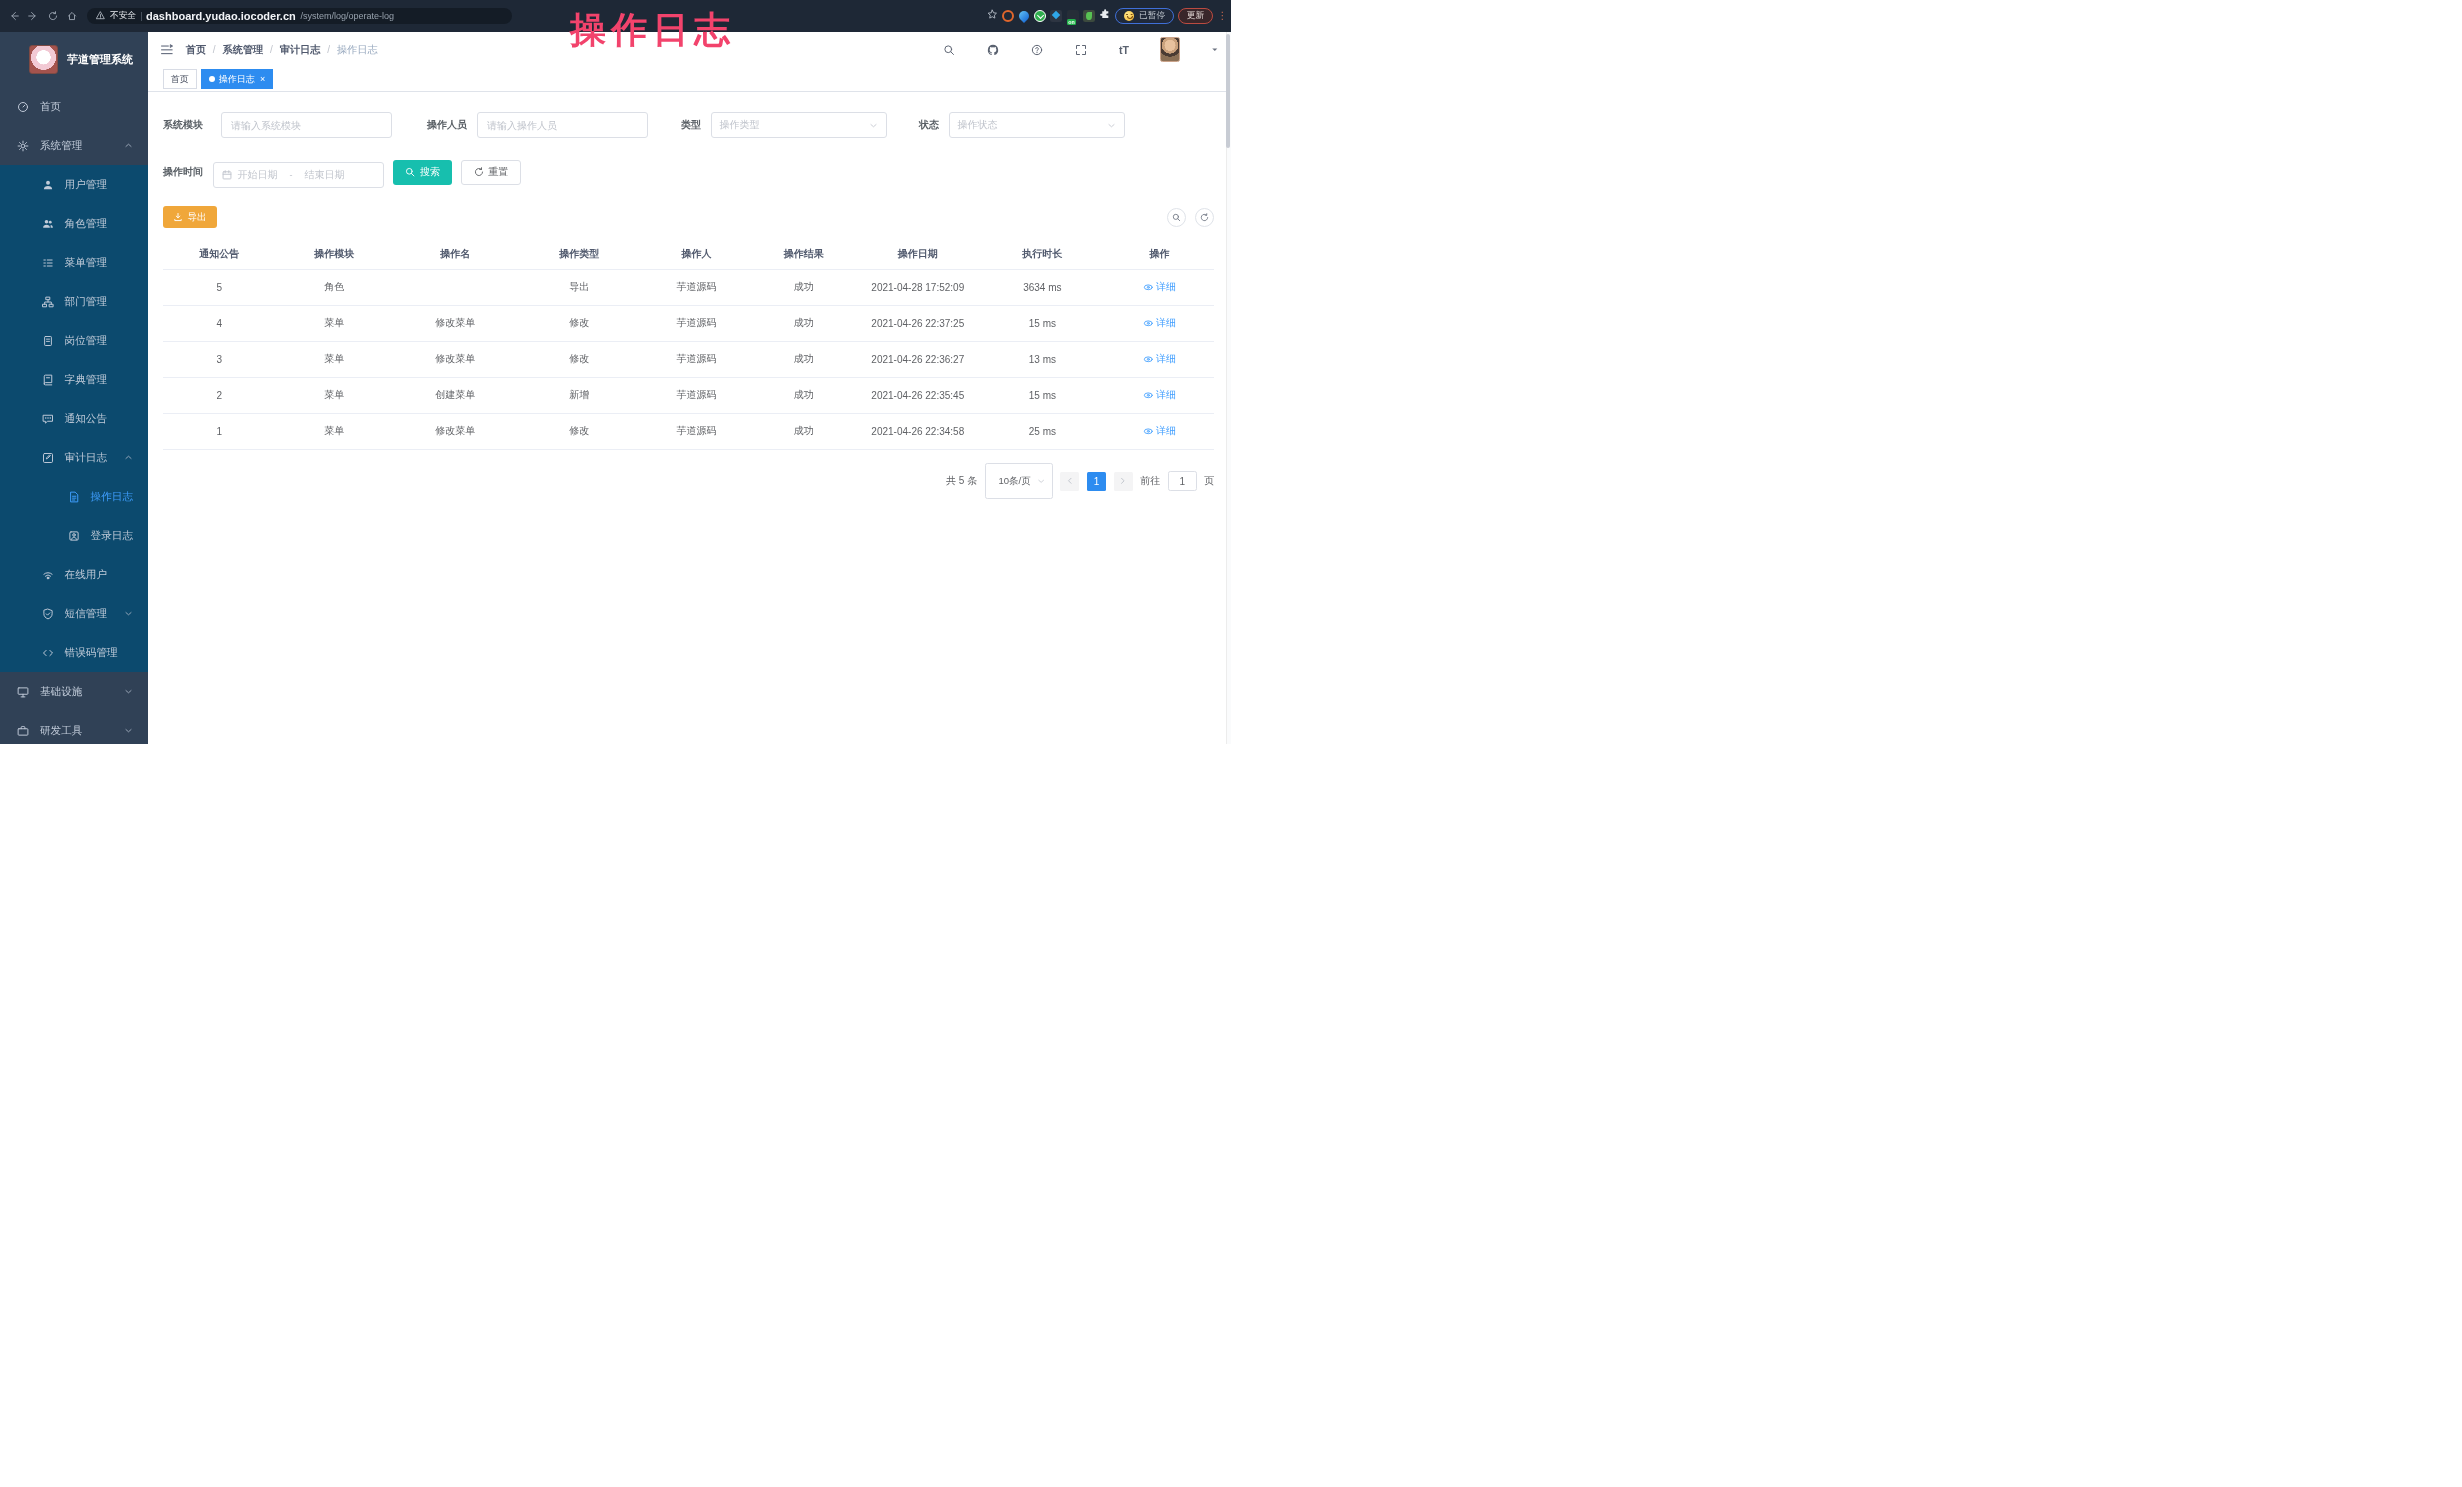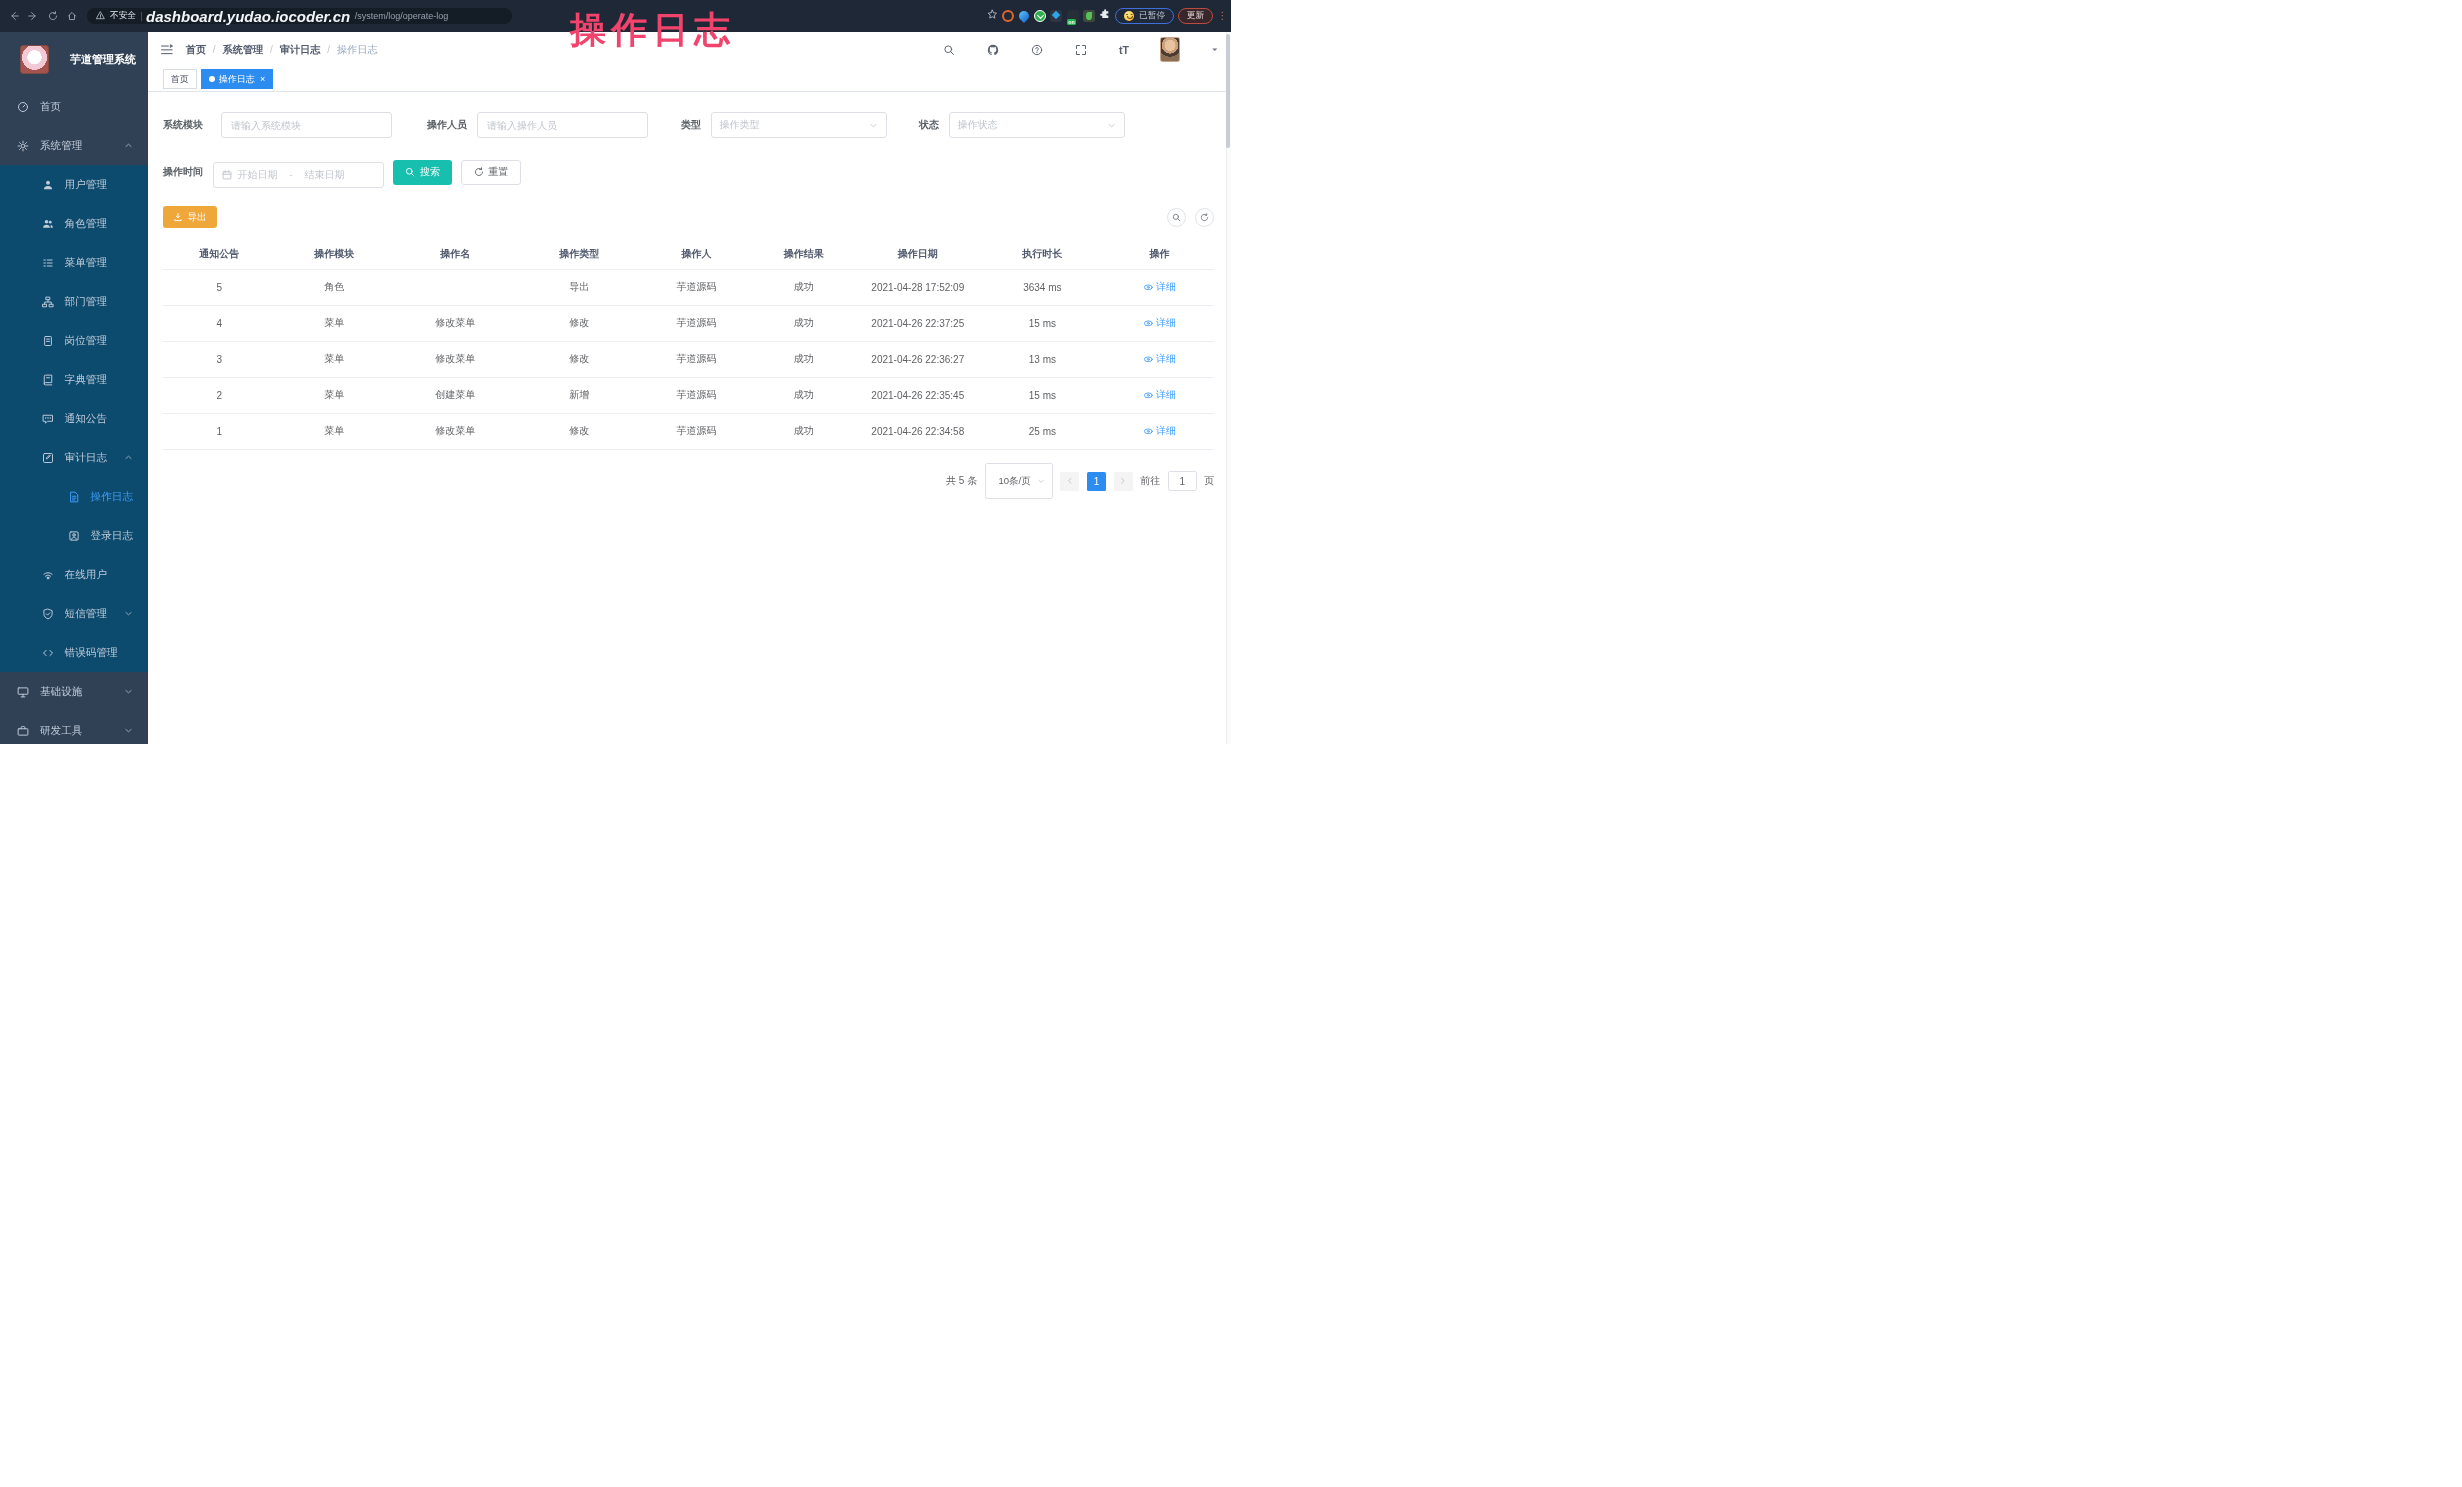--- a/index.html
+++ b/index.html
@@ -8,21 +8,21 @@
   .page { position:relative; width:1231px; height:744px; }
 
   
   .browser-bar { height:21px; background:#1e2836; display:flex; align-items:center; padding:16px 6px; gap:4.6px; }
   .bnav { width:15px; height:15px; display:flex; align-items:center; justify-content:center; color:#9aa4b1; border-radius:50%; }
   .bnav svg { width:10px; height:10px; }
   .url-pill { flex:0 0 auto; display:flex; align-items:center; gap:4.6px; background:#141c26; border-radius:9px; height:16px; padding:0 9px; margin-left:3px; min-width:425px; }
   .warn-ico { color:#b7bec7; }
   .sec-label { color:#e8ebef; font-size:8.7px; }
   .url-sep { width:0.8px; height:9px; background:#46505c; }
-  .url-host { color:#f2f4f7; font-size:15px; font-weight:700;font-style:italic; }
+  .url-host { color:#f2f4f7; font-size:11px; font-weight:700; }
   .url-path { color:#97a1ad; font-size:9px; }
   .bspacer { flex:1; }
   .star { color:#aab3bd; }
   .ext { width:12px; height:12px; border-radius:50%; position:relative; flex:0 0 auto; }
   .ext-ring { background:transparent; border:2.3px solid #e0662c; }
   .ext-pin { background:linear-gradient(#58b6f1,#1f72d8); border-radius:50% 50% 50% 0; transform:rotate(-45deg); width:10px; height:10px; }
   .ext-v { background:#2fae4e; border:1.5px solid #fff; }
   .ext-v:after { content:""; position:absolute; left:3px; top:2.3px; width:3.8px; height:3.8px; border:1.5px solid #fff; border-top:none; border-right:none; transform:rotate(-45deg); }
   .ext-gem { background:#2d3542; border-radius:2.3px; }
   .ext-gem:after { content:""; position:absolute; left:2.3px; top:2.3px; width:6px; height:6px; background:#2fa6e8; transform:rotate(45deg); }
@@ -40,21 +40,21 @@
   .update-pill { border:1.5px solid #bb4b41; background:#39262a;text-align:right; }
   .update-pill span { color:#e3d9d6; font-size:8.7px; }
   .kebab { color:#c96a4e; font-size:10px; letter-spacing:0; width:7.6px; text-align:center; line-height:6px; }
 
   
   .app { display:flex; height:723px; }
   .sidebar { width:148px; background:#304156; flex:0 0 auto; display:flex; flex-direction:column; }
   .main { flex:1; background:#fff; display:flex; flex-direction:column; position:relative; }
 
   
-  .logo-row { height:55px; display:flex; align-items:center; gap:21px; padding-left:20px; }
+  .logo-row { height:55px; display:flex; align-items:center; gap:9px; padding-left:29px; }
   .logo-img { width:29px; height:29px; border-radius:3px; background:radial-gradient(circle at 50% 42%,#fff 0 34%,#f2c9d4 35% 60%,#a4534d 61%); border:0.8px solid #7e4a44; }
   .logo-title { color:#fff; font-size:11px; font-weight:700; }
   .side-nav { flex:1; position:relative; }
   .side-item { height:39px; display:flex; align-items:center; color:#c1cbd9; font-size:10.6px; position:relative; cursor:pointer; }
   .side-item .ico { width:12px; height:12px; margin-right:10.6px; flex:0 0 auto; }
   .lv1 { padding-left:17.4px; }
   .lv2 { padding-left:42px; }
   .lv3 { padding-left:68px; }
   .submenu { background:#0c4a6e; }
   .side-item.active { color:#3f9eff; }

